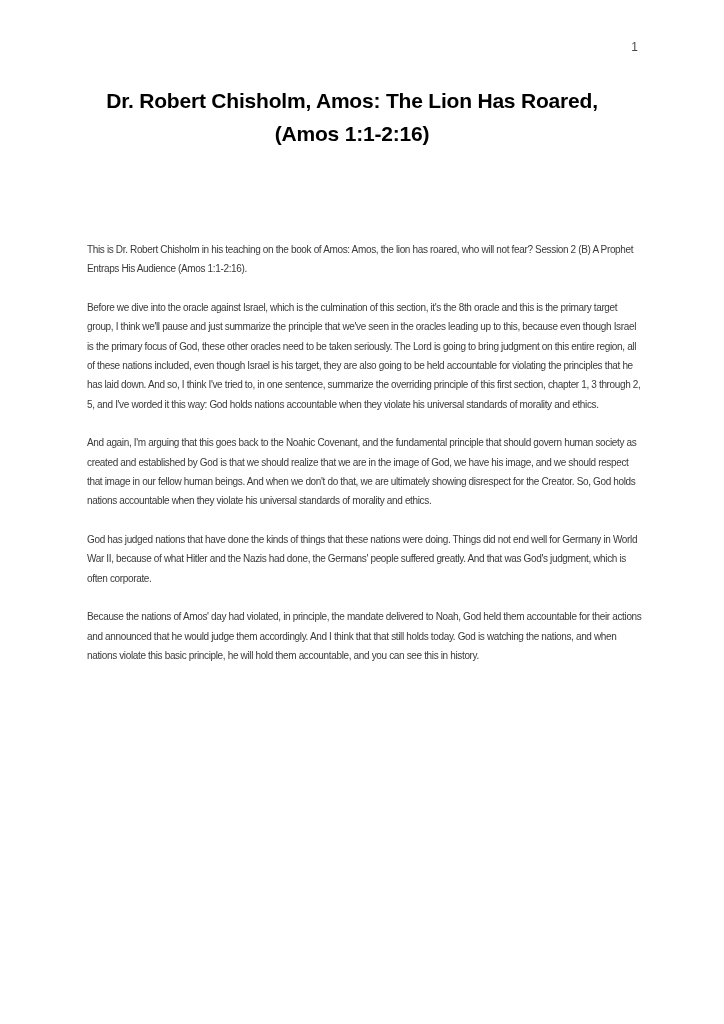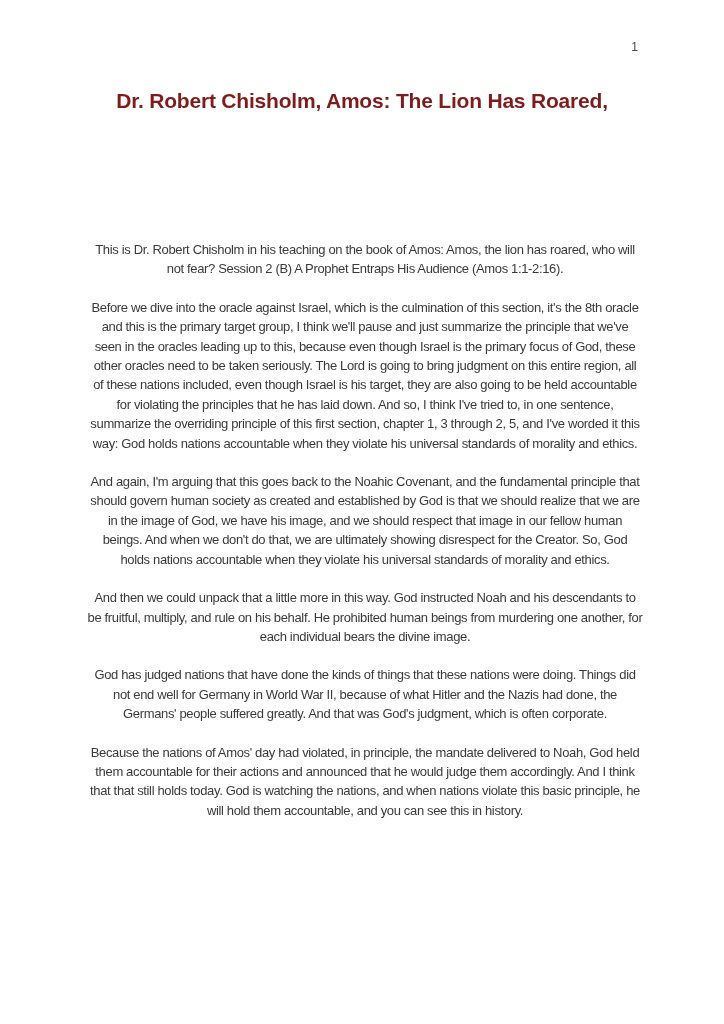--- a/index.html
+++ b/index.html
@@ -23,58 +23,58 @@
     position: absolute;
     top: 40px;
     right: 86px;
     font-size: 12px;
     line-height: 14px;
     color: #4a4a4a;
   }
   .doc-title {
     position: absolute;
     top: 84px;
-    left: 40px;
+    left: 30px;
     width: 644px;
     margin: 0;
     text-align: center;
     font-size: 21px;
     line-height: 33px;
     font-weight: 700;
     letter-spacing: -0.2px;
-    color: #7f1d1d;
+    color: #000000;
   }
   .doc-body {
     position: absolute;
     top: 240px;
     left: 87px;
     width: 556px;
     color: #3a3a3a;
-    font-size: 13px;
+    font-size: 10px;
     line-height: 19.4px;
     letter-spacing: -0.35px;
-    text-align: center;
+    text-align: left;
   }
   .doc-body p {
     margin: 0 0 19px 0;
   }
 </style>
 </head>
 <body>
 
 <div class="page">
 
   <div class="page-number">1</div>
 
   <h1 class="doc-title">
     <div>Dr. Robert Chisholm, Amos: The Lion Has Roared,</div>
+    <div>(Amos 1:1-2:16)</div>
   </h1>
 
   <div class="doc-body">
     <p>This is Dr. Robert Chisholm in his teaching on the book of Amos: Amos, the lion has roared, who will not fear? Session 2 (B) A Prophet Entraps His Audience (Amos 1:1-2:16).</p>
     <p>Before we dive into the oracle against Israel, which is the culmination of this section, it's the 8th oracle and this is the primary target group, I think we'll pause and just summarize the principle that we've seen in the oracles leading up to this, because even though Israel is the primary focus of God, these other oracles need to be taken seriously. The Lord is going to bring judgment on this entire region, all of these nations included, even though Israel is his target, they are also going to be held accountable for violating the principles that he has laid down. And so, I think I've tried to, in one sentence, summarize the overriding principle of this first section, chapter 1, 3 through 2, 5, and I've worded it this way: God holds nations accountable when they violate his universal standards of morality and ethics.</p>
     <p>And again, I'm arguing that this goes back to the Noahic Covenant, and the fundamental principle that should govern human society as created and established by God is that we should realize that we are in the image of God, we have his image, and we should respect that image in our fellow human beings. And when we don't do that, we are ultimately showing disrespect for the Creator. So, God holds nations accountable when they violate his universal standards of morality and ethics.</p>
-    <p>And then we could unpack that a little more in this way. God instructed Noah and his descendants to be fruitful, multiply, and rule on his behalf. He prohibited human beings from murdering one another, for each individual bears the divine image.</p>
     <p>God has judged nations that have done the kinds of things that these nations were doing. Things did not end well for Germany in World War II, because of what Hitler and the Nazis had done, the Germans' people suffered greatly. And that was God's judgment, which is often corporate.</p>
     <p>Because the nations of Amos' day had violated, in principle, the mandate delivered to Noah, God held them accountable for their actions and announced that he would judge them accordingly. And I think that that still holds today. God is watching the nations, and when nations violate this basic principle, he will hold them accountable, and you can see this in history.</p>
   </div>
 
 </div>
 
 </body></html>

